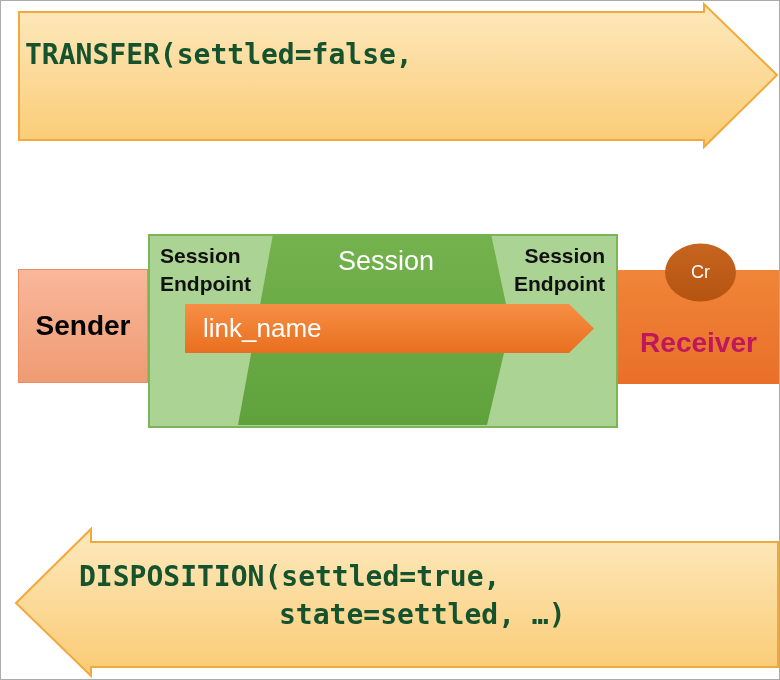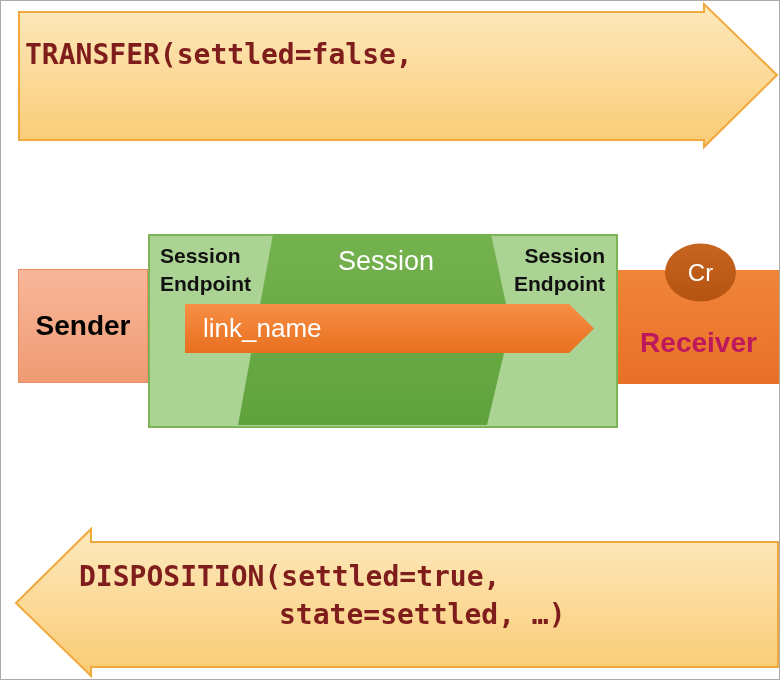--- a/index.html
+++ b/index.html
@@ -11,21 +11,21 @@
     box-sizing:border-box;
     overflow:hidden;
     font-family:"Liberation Sans", sans-serif;
   }
   #shapes{position:absolute;left:0;top:0;}
   .abs{position:absolute;}
   .code{
     font-family:"DejaVu Sans Mono", monospace;
     font-weight:bold;
     font-size:28px;
-    color:#7f1d1d;
+    color:#14532d;
     white-space:pre;
     line-height:1;
   }
   .label-box{
     display:flex;align-items:center;justify-content:center;
     text-align:center;
   }
   .sender-label{
     font-size:28px;font-weight:bold;color:#000000;text-align:center;
   }
@@ -36,21 +36,21 @@
     font-size:27px;color:#ffffff;line-height:1;
   }
   .endpoint-label{
     font-size:21px;font-weight:bold;color:#111111;line-height:28px;
   }
   .endpoint-right{width:136px;text-align:right;}
   .link-label{
     font-size:26px;color:#ffffff;line-height:1;text-align:center;
   }
   .cr-label{
-    font-size:24px;color:#ffffff;
+    font-size:18px;color:#ffffff;
   }
 </style>
 </head>
 <body>
 
 <div id="stage">
 
   <svg id="shapes" width="780" height="680" viewBox="0 0 780 680">
     <defs>
       <linearGradient id="gArrow" x1="0" y1="0" x2="0" y2="1">

